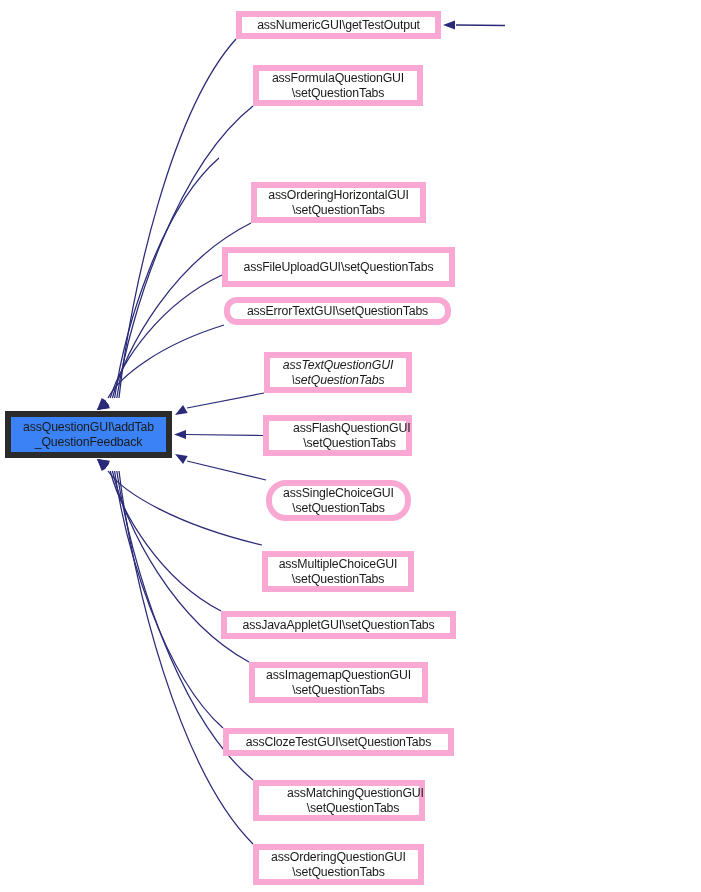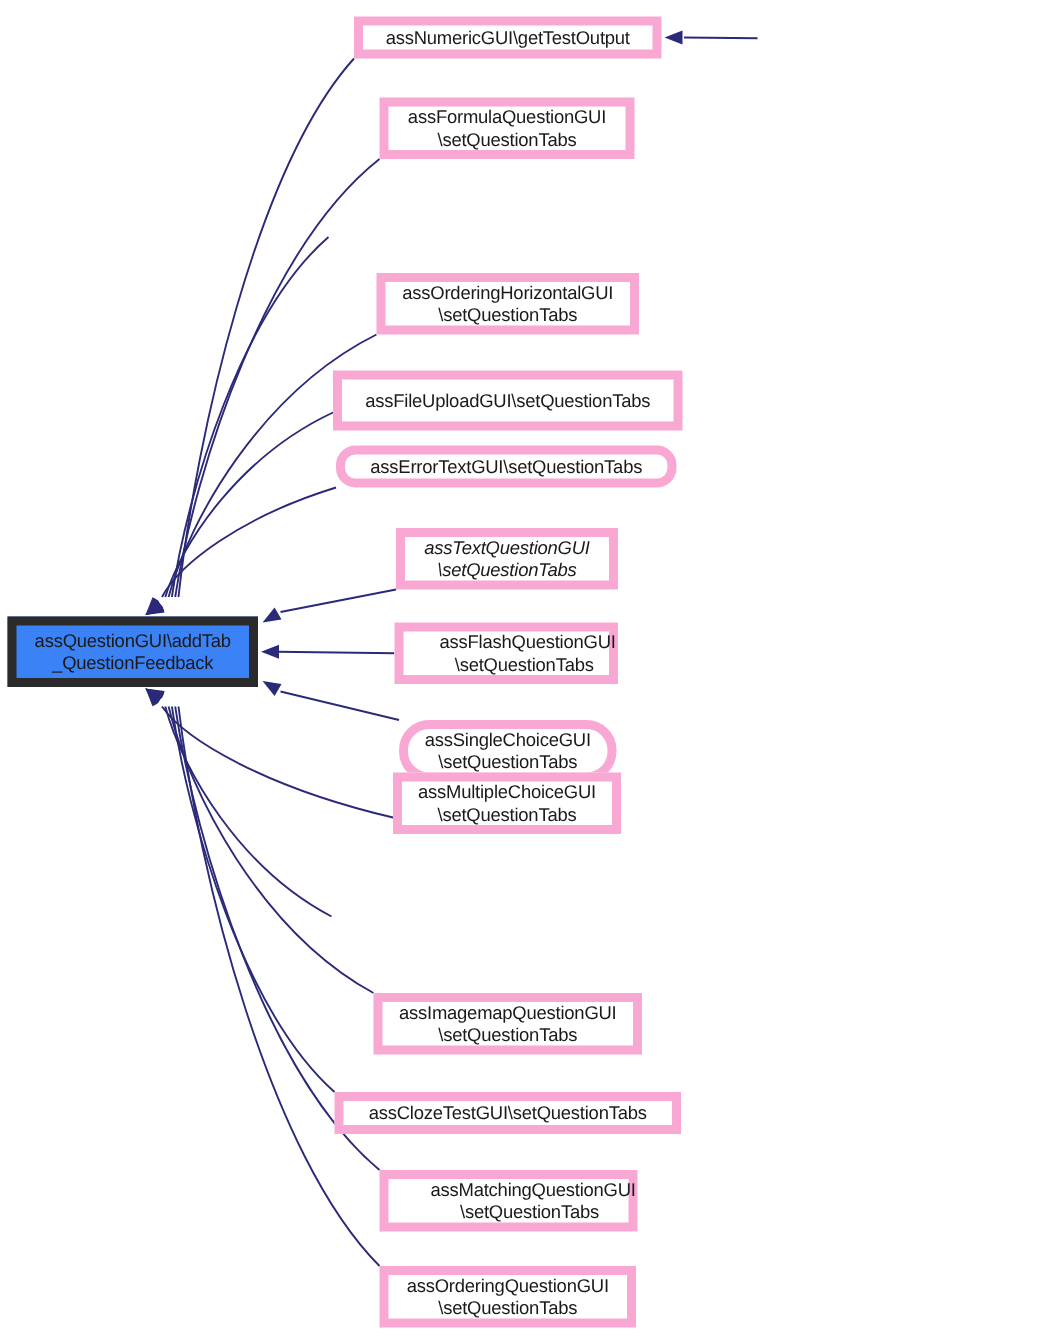--- a/index.html
+++ b/index.html
@@ -97,22 +97,23 @@
     <div class="node" style="left: 251px; top: 182px; width: 175px; height: 41px;"><span class="node-label">assOrderingHorizontalGUI
 \setQuestionTabs</span></div>
     <div class="node" style="left: 222px; top: 247px; width: 233px; height: 40px;"><span class="node-label">assFileUploadGUI\setQuestionTabs</span></div>
     <div class="node" style="left: 224px; top: 297px; width: 227px; height: 28px; border-radius: 13px;"><span class="node-label">assErrorTextGUI\setQuestionTabs</span></div>
     <div class="node" style="left: 264px; top: 352px; width: 148px; height: 41px; font-style: italic;"><span class="node-label">assTextQuestionGUI
 \setQuestionTabs</span></div>
     <div class="node" style="left: 263px; top: 415px; width: 149px; height: 41px; padding-left: 24px;"><span class="node-label">assFlashQuestionGUI
 \setQuestionTabs</span></div>
     <div class="node" style="left: 266px; top: 480px; width: 145px; height: 41px; border-radius: 20px;"><span class="node-label">assSingleChoiceGUI
 \setQuestionTabs</span></div>
-    <div class="node" style="left: 262px; top: 515px; width: 152px; height: 41px;"><span class="node-label">assMultipleChoiceGUI
+    <div class="node" style="left: 262px; top: 551px; width: 152px; height: 41px;"><span class="node-label">assMultipleChoiceGUI
 \setQuestionTabs</span></div>
+    <div class="node" style="left: 221px; top: 611px; width: 235px; height: 28px;"><span class="node-label">assJavaAppletGUI\setQuestionTabs</span></div>
     <div class="node" style="left: 249px; top: 662px; width: 179px; height: 41px;"><span class="node-label">assImagemapQuestionGUI
 \setQuestionTabs</span></div>
     <div class="node" style="left: 223px; top: 728px; width: 231px; height: 28px;"><span class="node-label">assClozeTestGUI\setQuestionTabs</span></div>
     <div class="node" style="left: 253px; top: 780px; width: 172px; height: 41px; padding-left: 28px;"><span class="node-label">assMatchingQuestionGUI
 \setQuestionTabs</span></div>
     <div class="node" style="left: 253px; top: 844px; width: 171px; height: 41px;"><span class="node-label">assOrderingQuestionGUI
 \setQuestionTabs</span></div>
   </div>
 
 </body></html>

